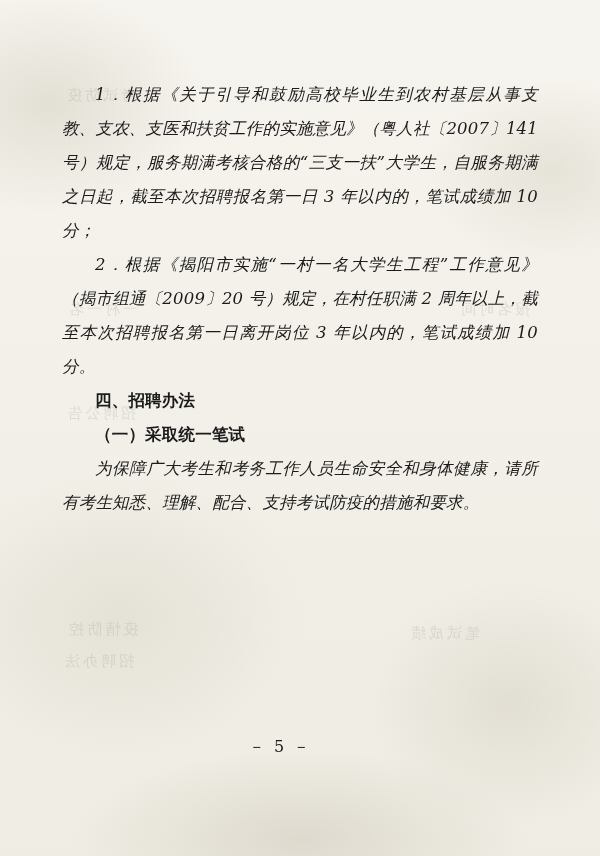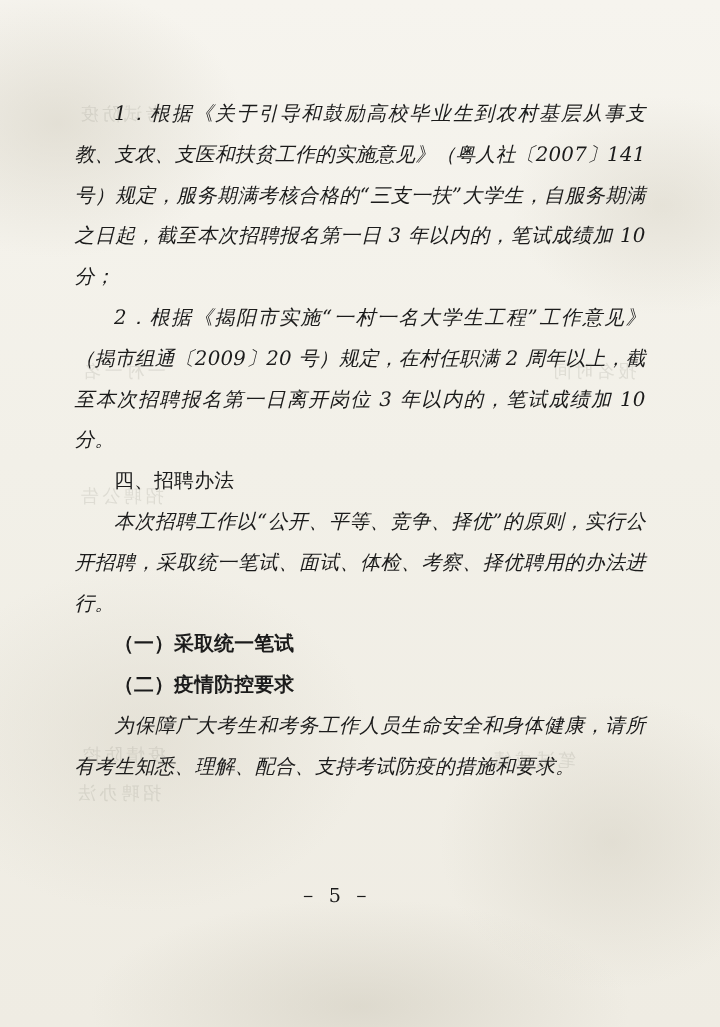--- a/index.html
+++ b/index.html
@@ -43,21 +43,21 @@
     margin: 0;
     text-align: justify;
     text-justify: inter-ideograph;
   }
   .indent {
     text-indent: 2em;
     font-style: italic;
   }
   .heading {
     text-indent: 2em;
-    font-weight: normal;
+    font-weight: bold;
   }
   .subheading {
     text-indent: 2em;
     font-weight: bold;
   }
   .page-number {
     position: absolute;
     left: 0;
     right: 0;
     bottom: 98px;
@@ -98,20 +98,18 @@
   <span class="ghost g3">招聘公告</span>
   <span class="ghost g4">疫情防控</span>
   <span class="ghost g5">招聘办法</span>
   <span class="ghost g6">报名时间</span>
   <span class="ghost g7">笔试成绩</span>
 
   <div class="doc-body">
     <p class="indent">1．根据《关于引导和鼓励高校毕业生到农村基层从事支教、支农、支医和扶贫工作的实施意见》（粤人社〔2007〕141 号）规定，服务期满考核合格的“三支一扶”大学生，自服务期满之日起，截至本次招聘报名第一日 3 年以内的，笔试成绩加 10 分；</p>
     <p class="indent">2．根据《揭阳市实施“一村一名大学生工程”工作意见》（揭市组通〔2009〕20 号）规定，在村任职满 2 周年以上，截至本次招聘报名第一日离开岗位 3 年以内的，笔试成绩加 10 分。</p>
     <p class="heading">四、招聘办法</p>
-    <p class="indent">本次招聘工作以“公开、平等、竞争、择优”的原则，实行公开招聘，采取统一笔试、面试、体检、考察、择优聘用的办法进行。</p>
     <p class="subheading">（一）采取统一笔试</p>
-    <p class="subheading">（二）疫情防控要求</p>
     <p class="indent">为保障广大考生和考务工作人员生命安全和身体健康，请所有考生知悉、理解、配合、支持考试防疫的措施和要求。</p>
   </div>
 
   <div class="page-number">－ 5 －</div>
 </div>
 
 </body></html>

